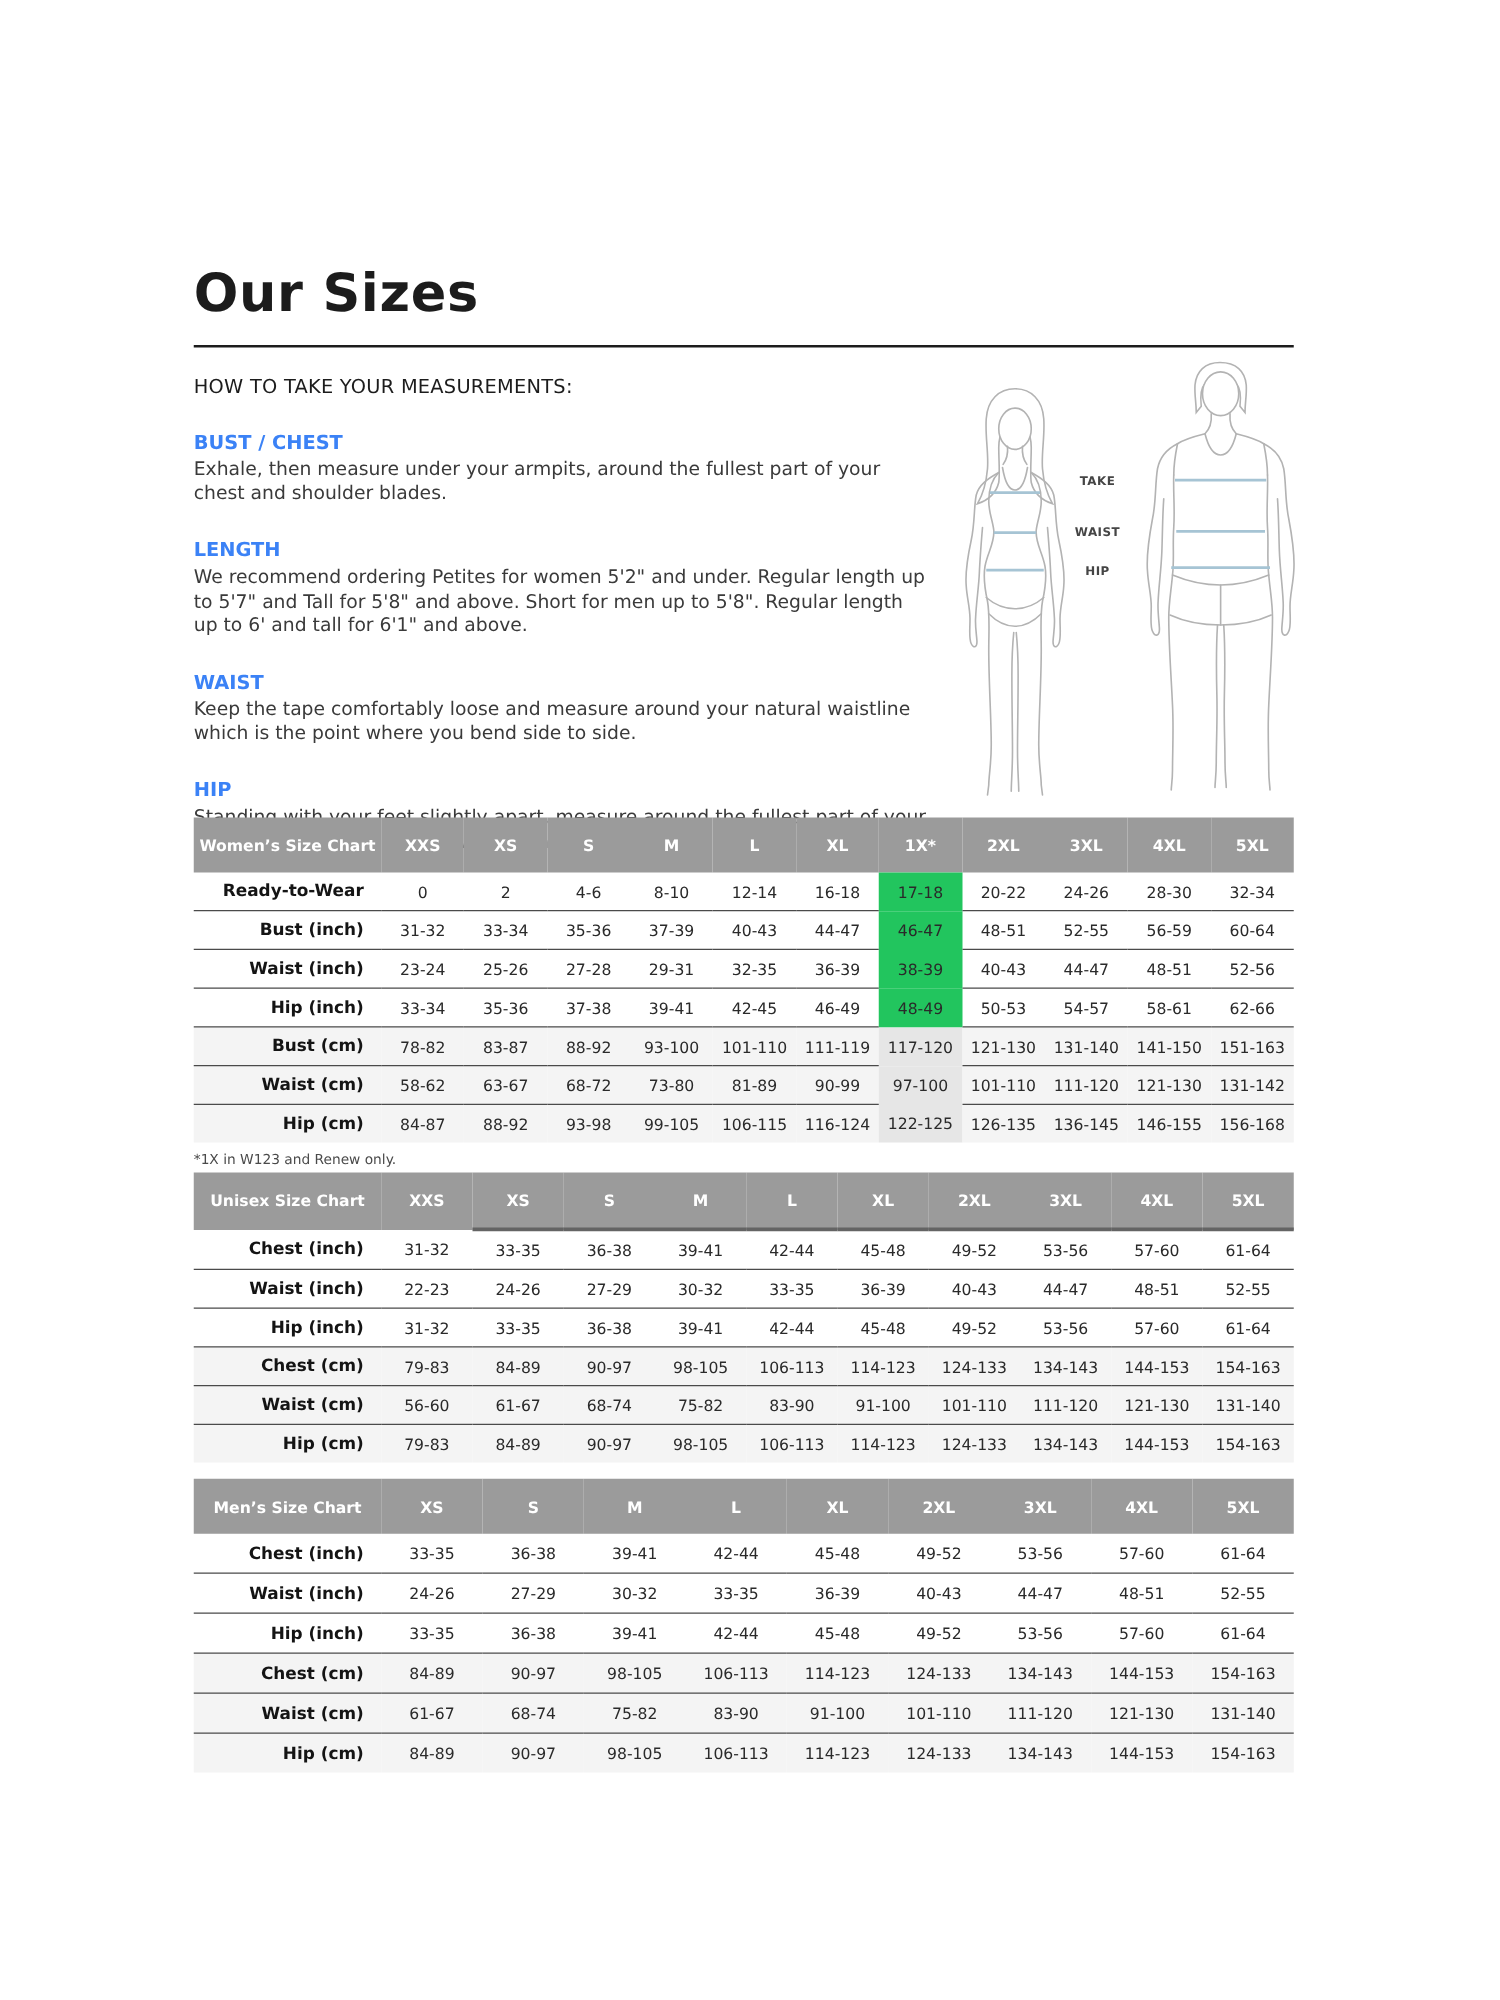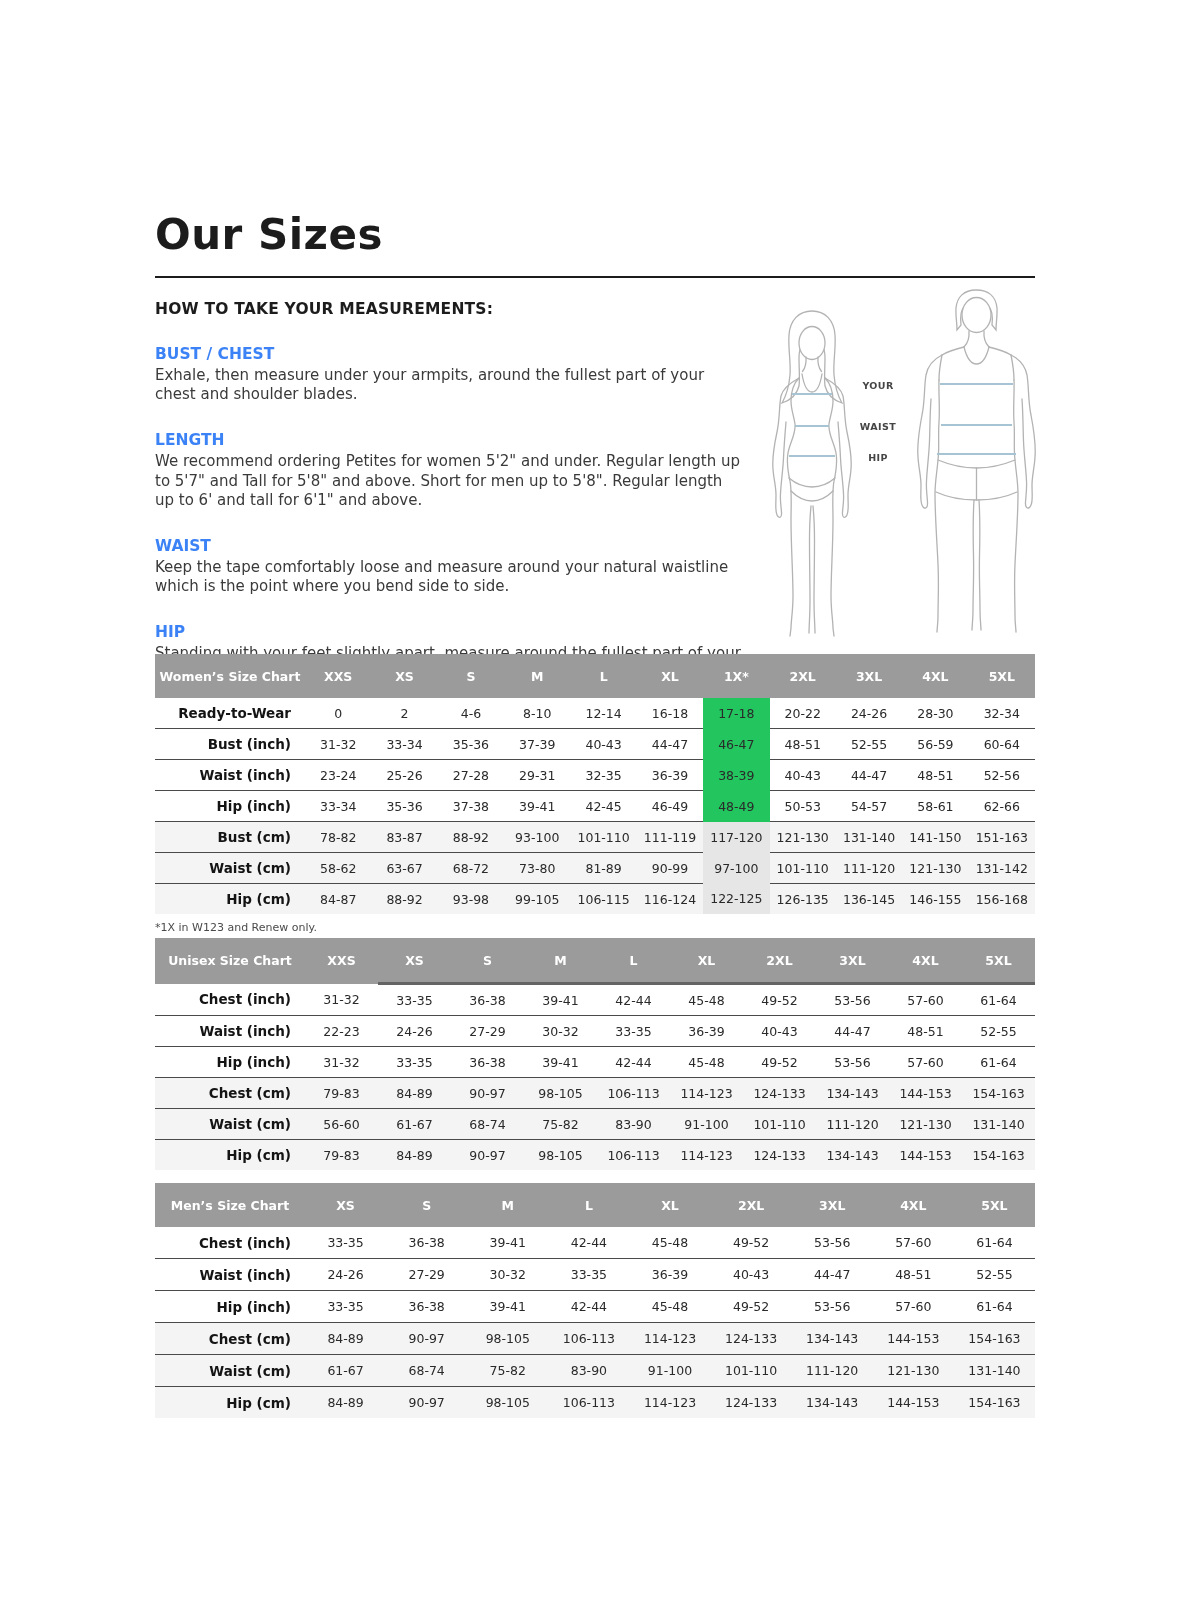--- a/index.html
+++ b/index.html
@@ -6,21 +6,21 @@
   .page{position:relative;width:1200px;height:1600px;background:#fff;overflow:hidden;
         font-family:"DejaVu Sans","Liberation Sans",sans-serif;color:#1d1d1d;border-radius:13px;}
 
   
   .title{position:absolute;left:155px;top:214px;font-size:42px;font-weight:bold;
          letter-spacing:0.5px;color:#1c1c1c;line-height:1;}
   .title-rule{position:absolute;left:155px;top:276px;width:880px;height:2px;background:#1c1c1c;}
 
   
   .instructions{position:absolute;left:155px;top:300px;width:588px;}
-  .howto{font-size:15.5px;font-weight:bold;color:#1c1c1c;letter-spacing:0.2px;}
+  .howto{font-size:15.5px;font-weight:normal;color:#1c1c1c;letter-spacing:0.2px;}
   .m-section{margin-top:27px;}
   .m-head{font-size:15.5px;font-weight:bold;color:#3b82f6;margin:0;}
   .m-body{font-size:15px;line-height:1.28;color:#3a3a3a;margin:3px 0 0 0;}
 
   
   .figures{position:absolute;left:748px;top:282px;width:300px;height:360px;}
   .fig-female{position:absolute;left:18px;top:24px;}
   .fig-male{position:absolute;left:166px;top:2px;}
   .fig-label{position:absolute;font-size:9.5px;font-weight:bold;color:#454545;
              letter-spacing:0.4px;width:44px;text-align:center;left:108px;}
@@ -111,21 +111,21 @@
       <path class="outline" d="M36,68 C38,80 41,86 46,86 C51,86 54,80 56,68"></path>
 
       <path class="outline" d="M23,172 C30,178 38,181 46,181 C54,181 62,178 69,172"></path>
       <path class="outline" d="M25,185 C32,192 39,195 46,195 C53,195 60,192 67,185"></path>
 
       <line class="measure" x1="26" y1="88" x2="66" y2="88"></line>
       <line class="measure" x1="29" y1="120" x2="63" y2="120"></line>
       <line class="measure" x1="23" y1="150" x2="69" y2="150"></line>
     </svg>
 
-    <span class="fig-label lbl-chest">YOUR</span>
+    <span class="fig-label lbl-chest">TAKE</span>
     <span class="fig-label lbl-waist">WAIST</span>
     <span class="fig-label lbl-hip">HIP</span>
 
     <svg class="fig-male" width="125" height="352" viewBox="0 0 125 352">
       <path class="fillwhite" d="M62,6 C50,6 43,13 42,24 C41.5,32 43,38 43,46 L47,41 C46,32 47,26 50,23
         C54,19 71,19 75,23 C78,26 79,32 78,41 L82,46 C82,38 83.5,32 83,24 C82,13 75,6 62,6 Z"></path>
       <ellipse class="fillwhite" cx="62.5" cy="31" rx="14.5" ry="17.5"></ellipse>
       <path class="outline" d="M55,47 C55.5,54 54,59 50,63"></path>
       <path class="outline" d="M70,47 C69.5,54 71,59 75,63"></path>
 

